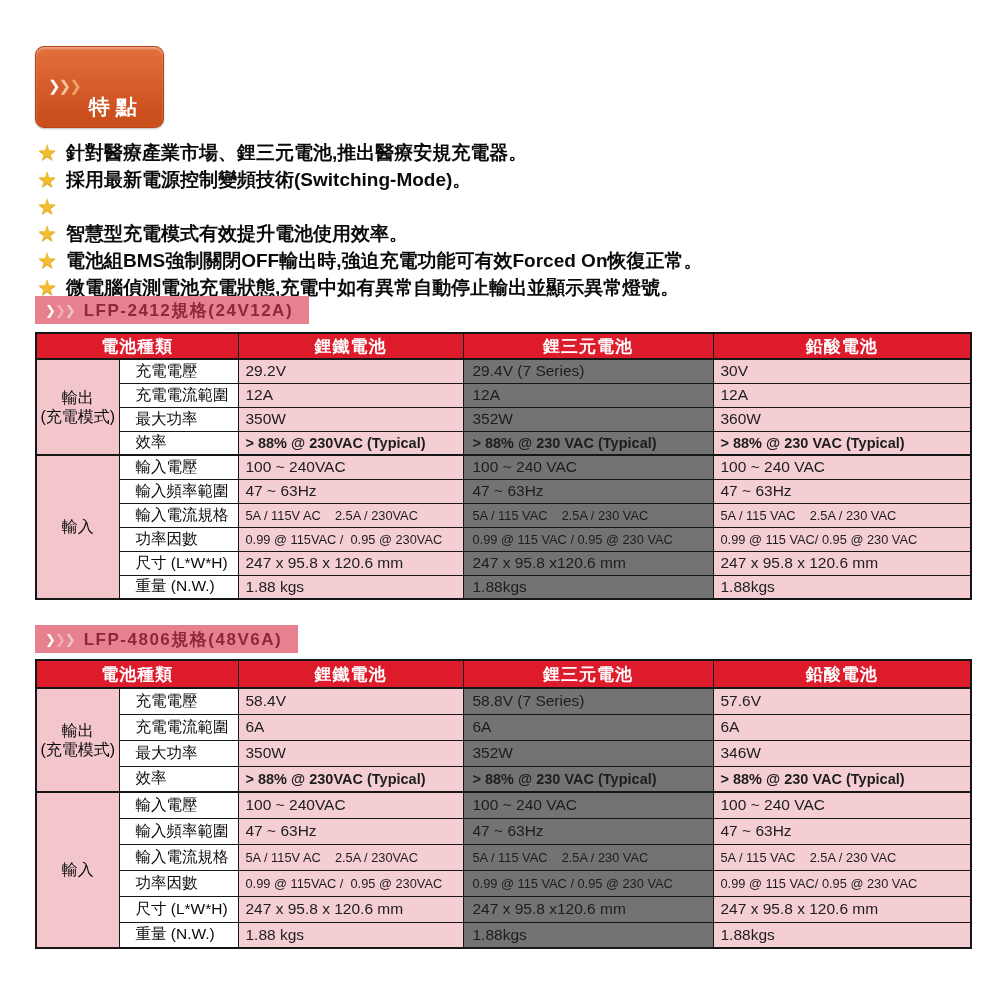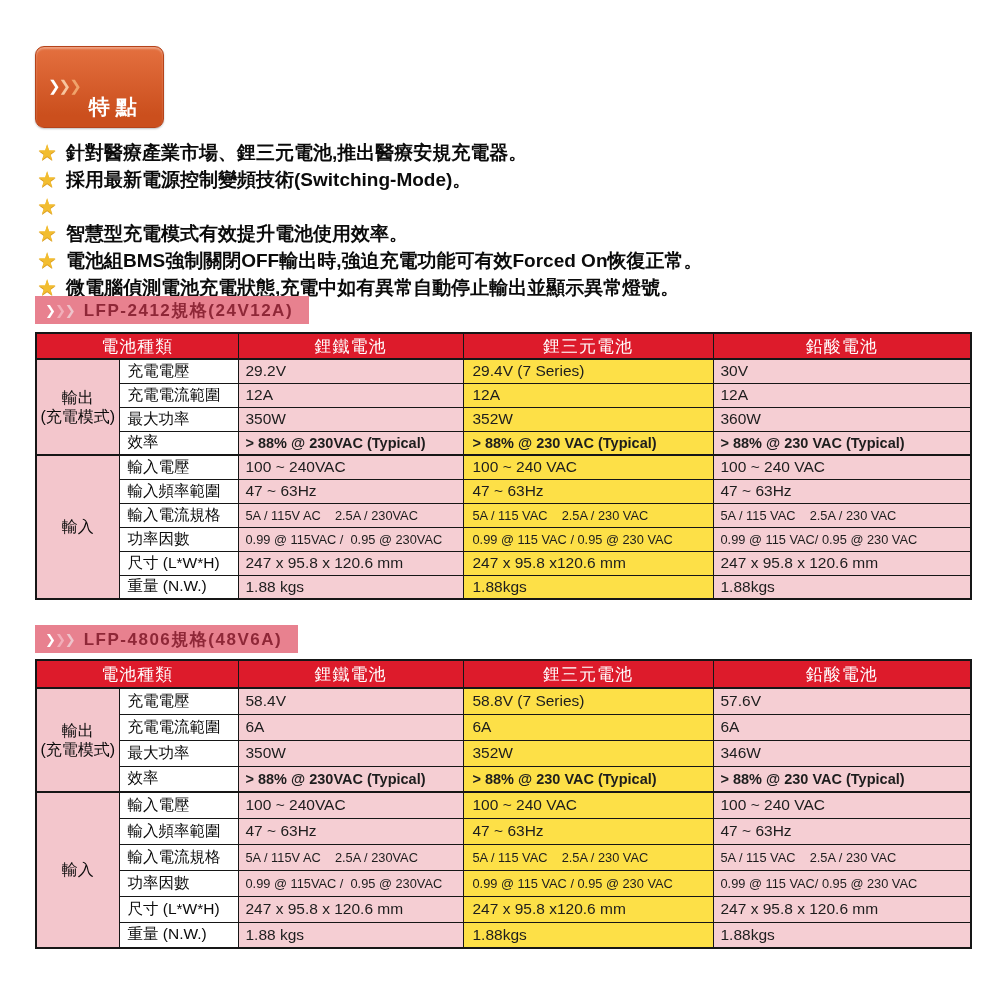--- a/index.html
+++ b/index.html
@@ -49,30 +49,30 @@
   .strip .chevs i:nth-child(2){color:#f2aeb9;}
   .strip .chevs i:nth-child(3){color:#eec4cb;}
   .strip-text{color:var(--striptext);font-size:17px;font-weight:700;letter-spacing:1.5px;white-space:nowrap;}
 
   
   .spec-table{border-collapse:collapse;table-layout:fixed;width:935px;background:#fff;border:2px solid var(--ink);}
   .spec-1 .spec-table{margin-top:8px;}
   .spec-2 .spec-table{margin-top:6px;}
   .spec-table th,.spec-table td{border:1px solid var(--ink);overflow:hidden;vertical-align:middle;}
   .spec-table thead th{
-    background:var(--red);color:#fff;font-size:17px;font-weight:400;
+    background:var(--red);color:#fff;font-size:17px;font-weight:700;
     border-bottom:2px solid var(--ink);letter-spacing:1px;
   }
   .t1 thead tr{height:26px;} .t2 thead tr{height:28px;}
   .t1 tbody tr{height:24px;} .t2 tbody tr{height:26px;}
   td.group{background:var(--gpink);text-align:center;white-space:pre-line;font-size:16px;color:#0b0b0b;line-height:1.2;}
-  td.rlabel{background:#fff;padding-left:8px;font-size:15.5px;color:#0b0b0b;white-space:nowrap;}
+  td.rlabel{background:#fff;padding-left:16px;font-size:15.5px;color:#0b0b0b;white-space:nowrap;}
   td.val{padding-left:7px;font-size:15.5px;color:#1d1d1d;white-space:pre;}
   td.c0,td.c2{background:var(--pink);}
-  td.c1{background:#fde047;padding-left:9px;}
+  td.c1{background:#737373;padding-left:9px;}
   tr.group-start td{border-top:2px solid var(--ink);}
   tr.fs13 td.val{font-size:12.8px;}
   tr.fs15 td.val{font-size:14.5px;font-weight:bold;}
 </style>
 </head>
 <body>
 
 <div class="page">
 
   <section class="features">

